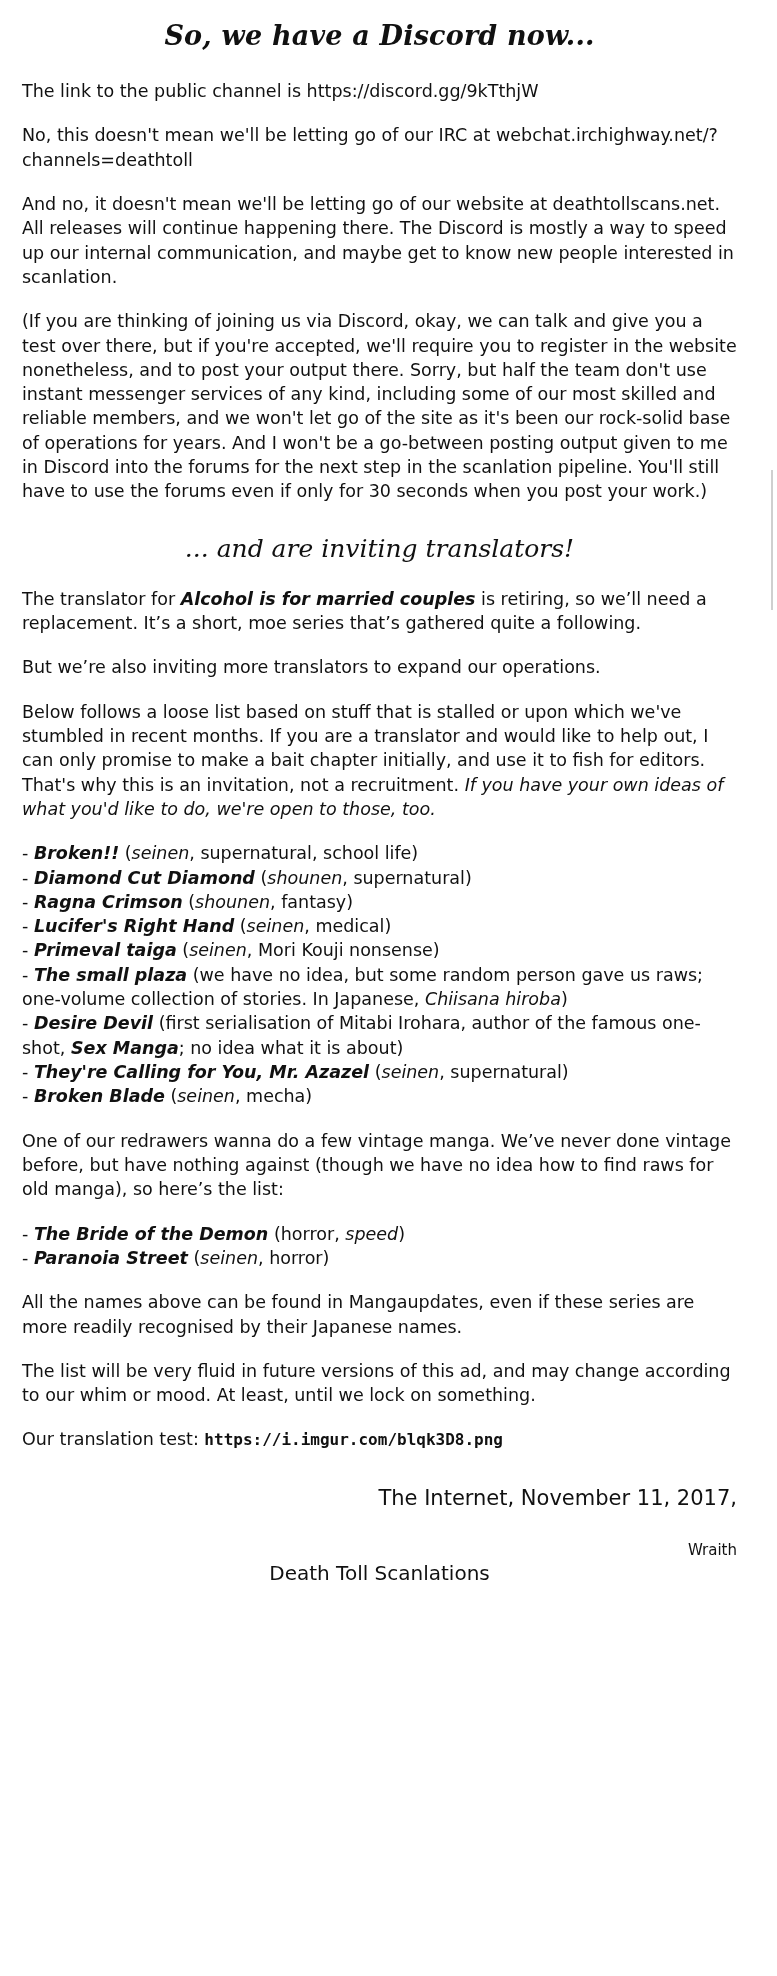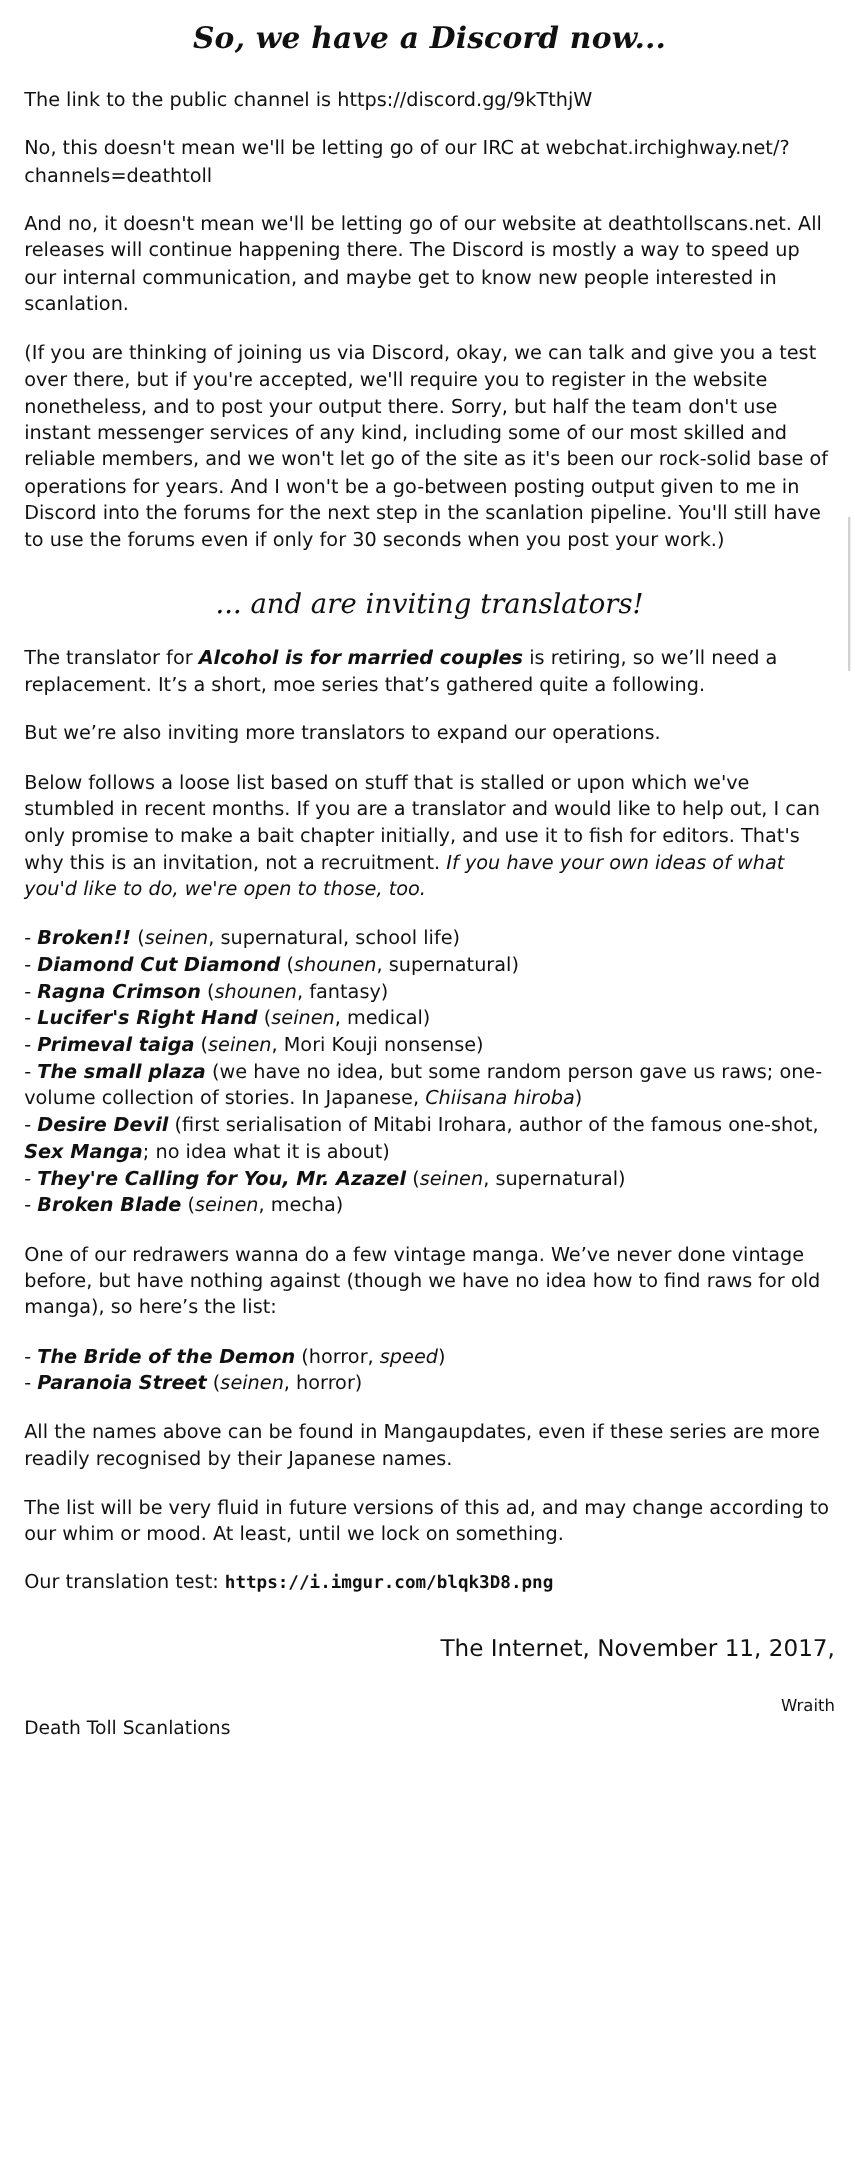--- a/index.html
+++ b/index.html
@@ -10,21 +10,21 @@
   body {
     width: 777px;
     min-height: 1976px;
     font-family: "DejaVu Sans", "Liberation Sans", sans-serif;
     color: #111111;
   }
   .page {
     width: 777px;
     min-height: 1976px;
     box-sizing: border-box;
-    padding: 14px 18px 10px 22px;
+    padding: 14px 40px 10px 22px;
     position: relative;
   }
   .edge-line {
     position: absolute;
     right: 4px;
     top: 470px;
     width: 2px;
     height: 140px;
     background: #cfcfcf;
   }
@@ -71,22 +71,22 @@
     text-align: right;
     margin: 34px 0 0 0;
   }
   .sig-name {
     font-size: 15px;
     text-align: right;
     margin: 30px 0 0 0;
     line-height: 1.35;
   }
   .sig-group {
-    font-size: 17px;
-    text-align: left;
+    font-size: 20px;
+    text-align: center;
     margin: 0 0 8px 0;
     line-height: 1.35;
   }
 </style>
 </head>
 <body>
 
 <div class="page">
 
   <div class="edge-line"></div>

